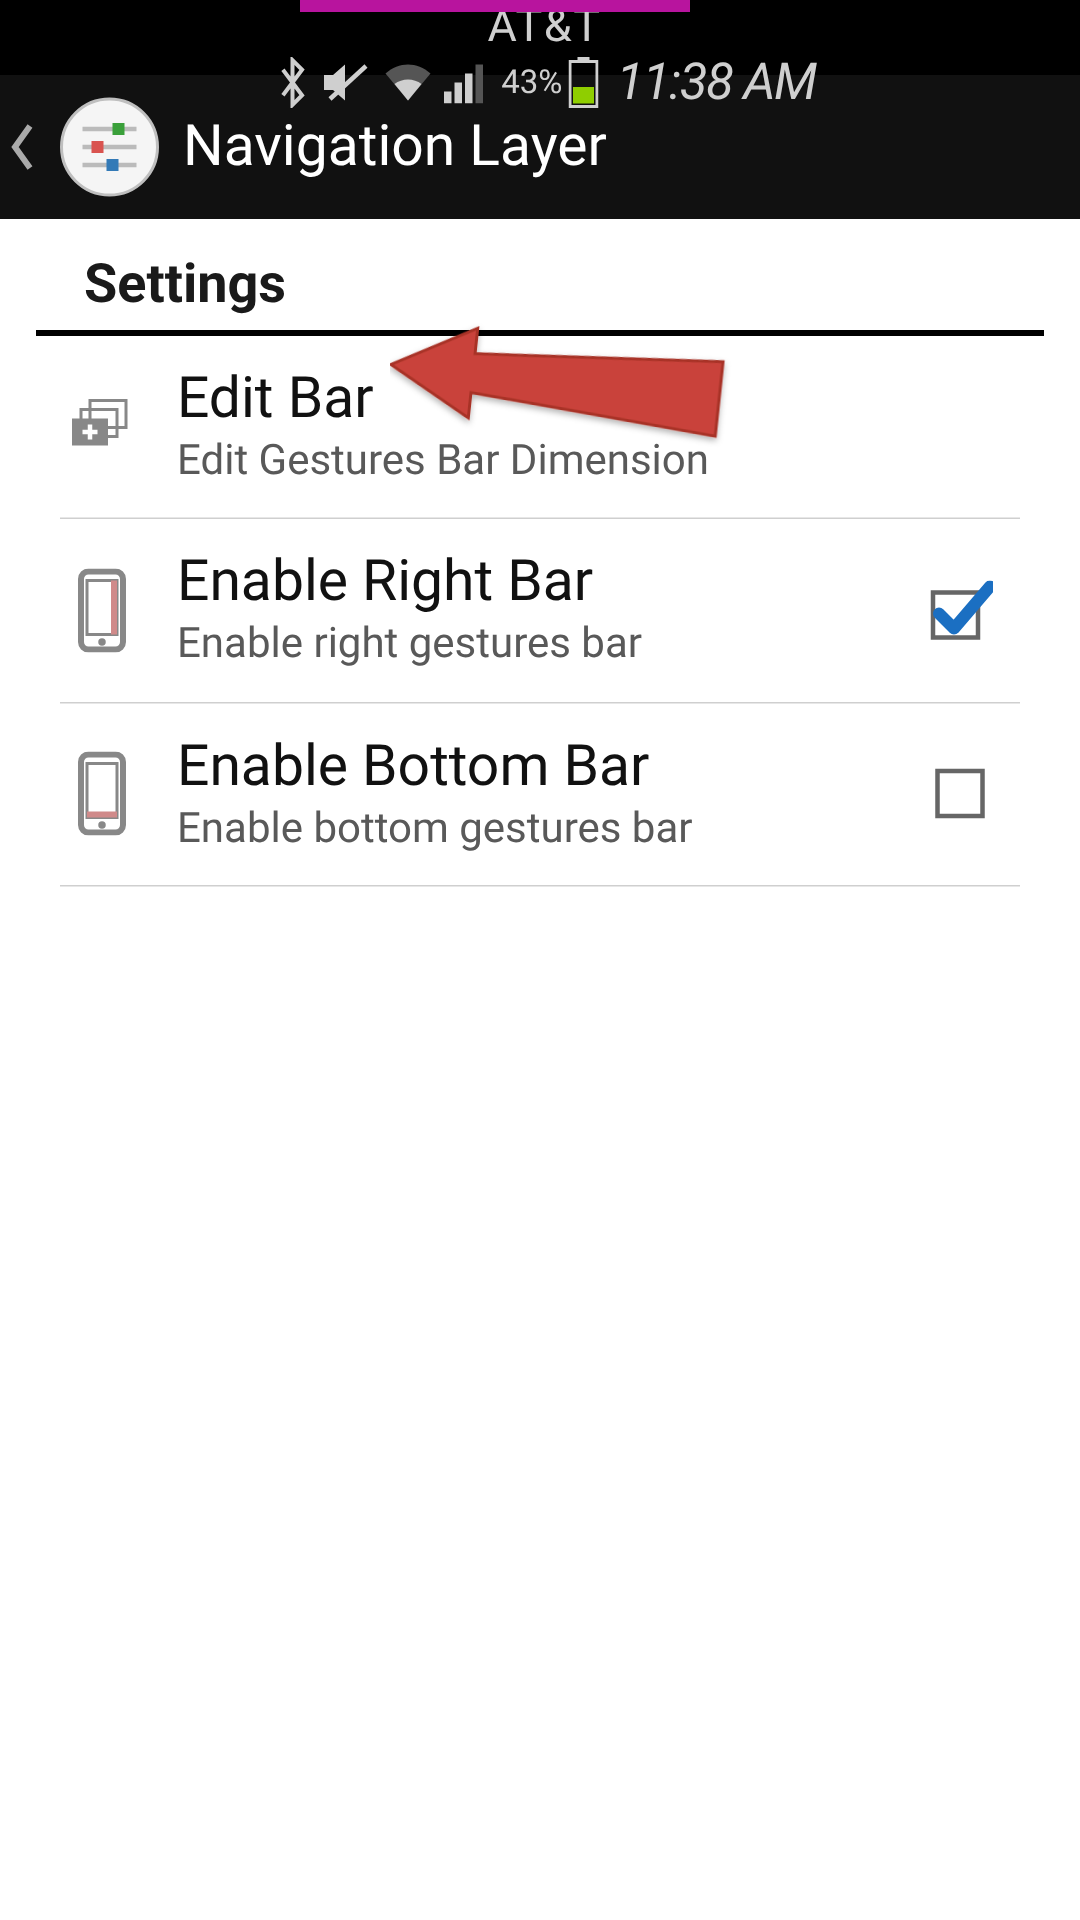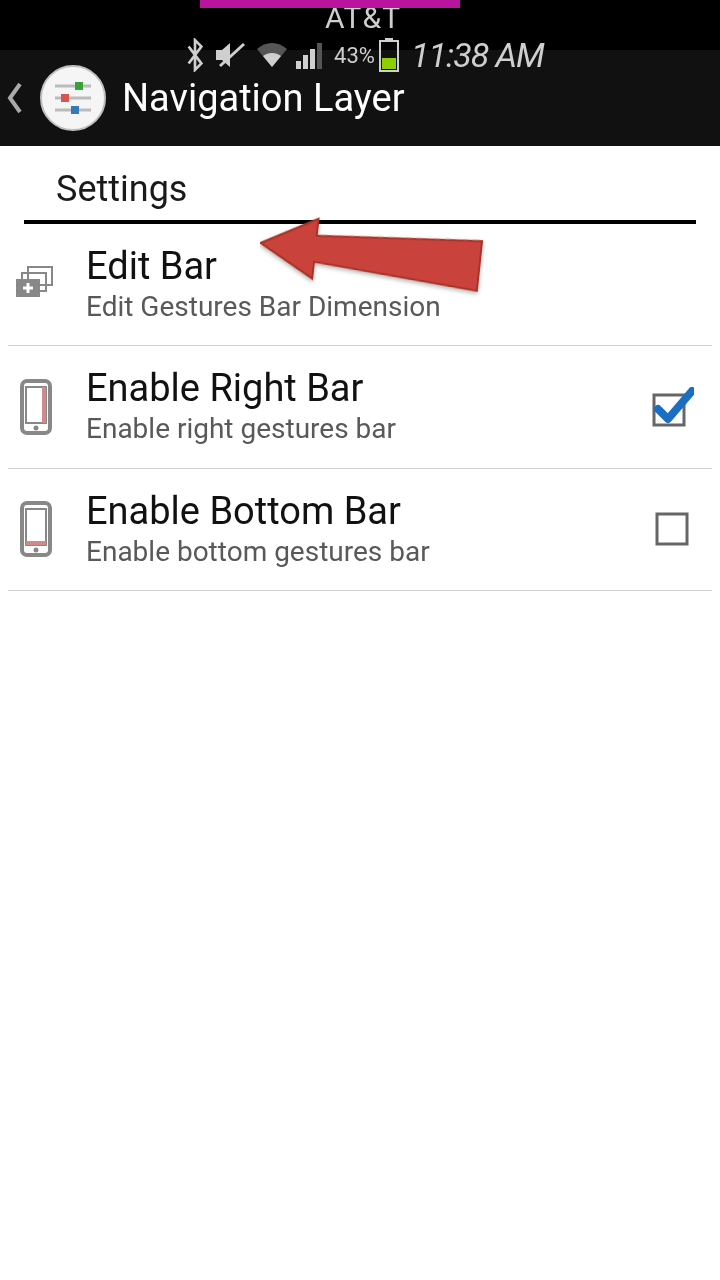--- a/index.html
+++ b/index.html
@@ -85,23 +85,24 @@
     color: #ffffff;
     font-size: 38px;
     font-weight: 400;
   }
   .section-header {
     padding: 22px 32px 10px 32px;
     font-size: 36px;
     color: #1a1a1a;
     border-bottom: 4px solid #000000;
     margin: 0 24px 0 24px;
+    font-weight: bold;
   }
   .list {
-    padding: 0 8px;
+    padding: 0 40px;
   }
   .row {
     display: flex;
     align-items: center;
     padding: 22px 18px 22px 0;
     border-bottom: 1px solid #cfcfcf;
     gap: 22px;
   }
   .row:first-child {
     border-top: none;

